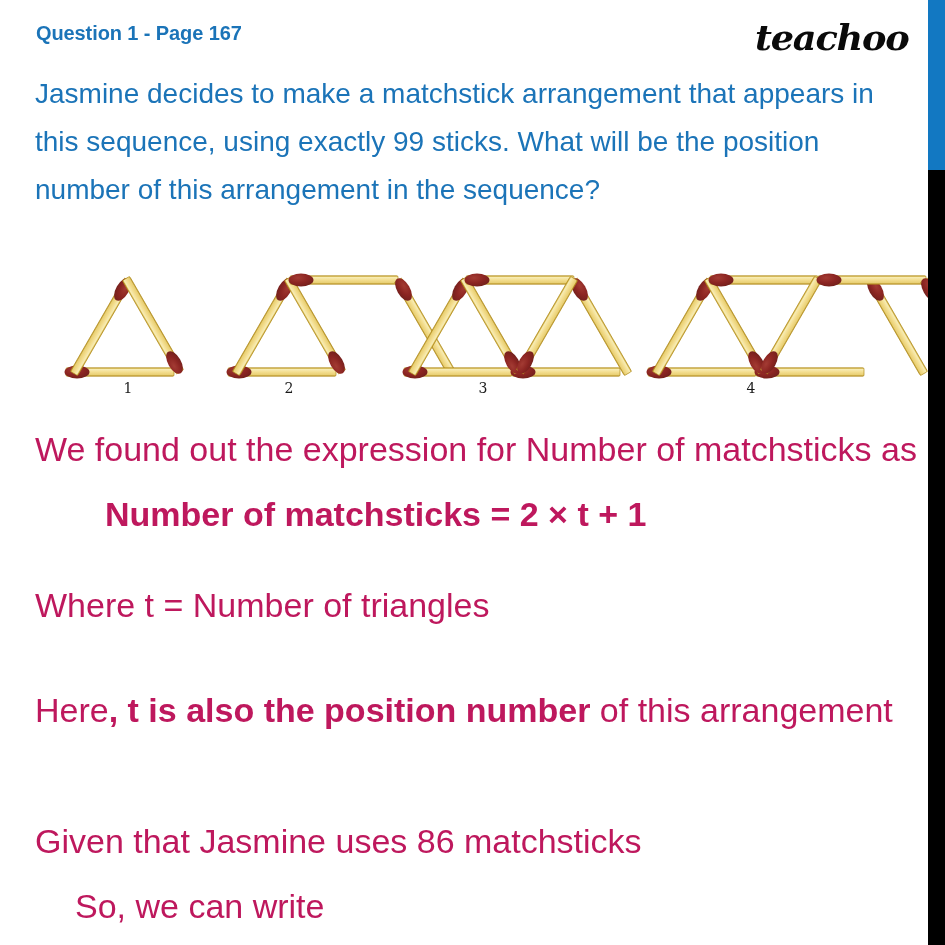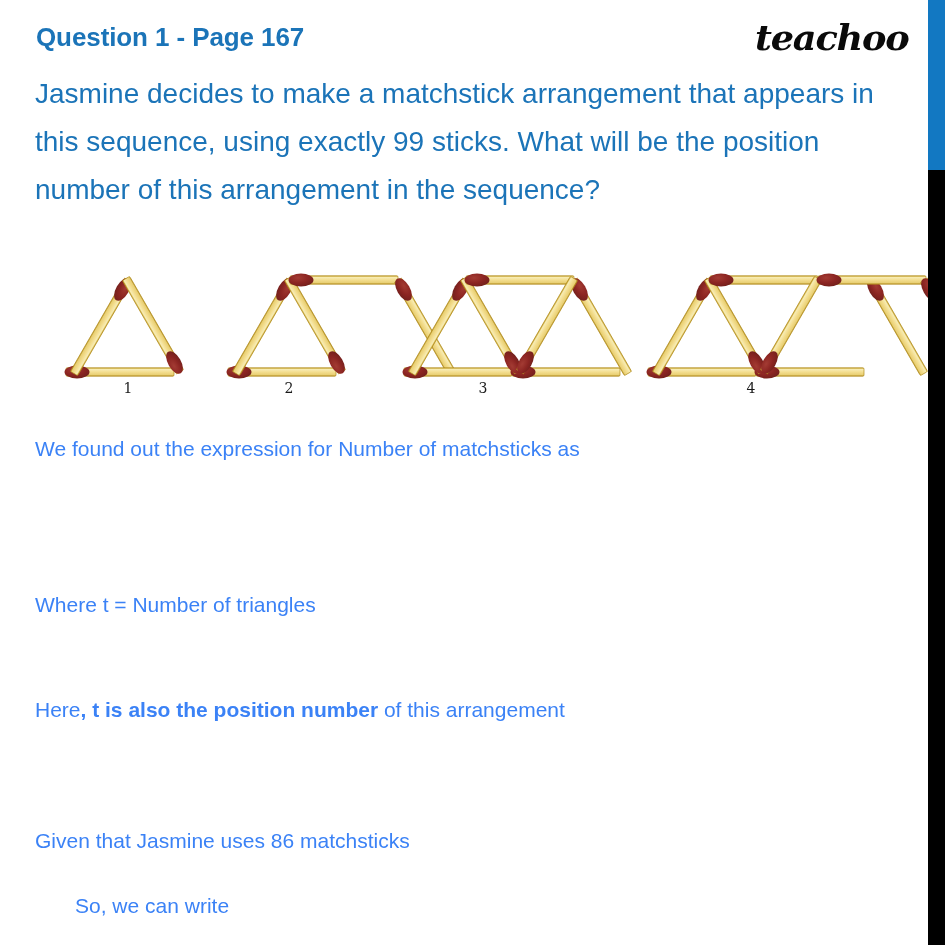--- a/index.html
+++ b/index.html
@@ -29,21 +29,21 @@
     width: 17px;
   }
   .edge-bar-blue { top: 0; height: 170px; background: #1278c2; }
   .edge-bar-black { top: 170px; height: 775px; background: #000000; }
 
   
   .q-title {
     position: absolute;
     left: 36px;
     top: 22px;
-    font-size: 26px;
+    font-size: 20px;
     font-weight: bold;
     color: #1b74b8;
     letter-spacing: -0.1px;
     white-space: nowrap;
   }
   .brand {
     position: absolute;
     right: 36px;
     top: 16px;
     font-family: "DejaVu Serif", serif;
@@ -83,22 +83,22 @@
     font-size: 14px;
     color: #1a1a1a;
     text-align: center;
     width: 30px;
   }
 
   
   .line {
     position: absolute;
     left: 35px;
-    font-size: 21px;
-    color: #3b82f6;
+    font-size: 34px;
+    color: #be185d;
     line-height: 34px;
     white-space: nowrap;
   }
   .line.indent { left: 105px; font-weight: bold; }
   .line b { font-weight: bold; }
 </style>
 </head>
 <body>
 
 <div class="slide">
@@ -191,20 +191,21 @@
     </svg>
 
     <div class="fig-label" style="left:113px; top:122px;">1</div>
     <div class="fig-label" style="left:274px; top:122px;">2</div>
     <div class="fig-label" style="left:468px; top:122px;">3</div>
     <div class="fig-label" style="left:736px; top:122px;">4</div>
   </div>
 
   <div class="line" style="top:432px;">We found out the expression for Number of matchsticks as</div>
 
+  <div class="line indent" style="top:497px;">Number of matchsticks = 2 × t + 1</div>
 
   <div class="line" style="top:588px;">Where t = Number of triangles</div>
 
   <div class="line" style="top:693px;"><span>Here</span><b>, t is also the position number</b><span> of this arrangement</span></div>
 
   <div class="line" style="top:824px;">Given that Jasmine uses 86 matchsticks</div>
 
   <div class="line" style="top:889px;margin-left:40px;">So, we can write</div>
 
 </div>

